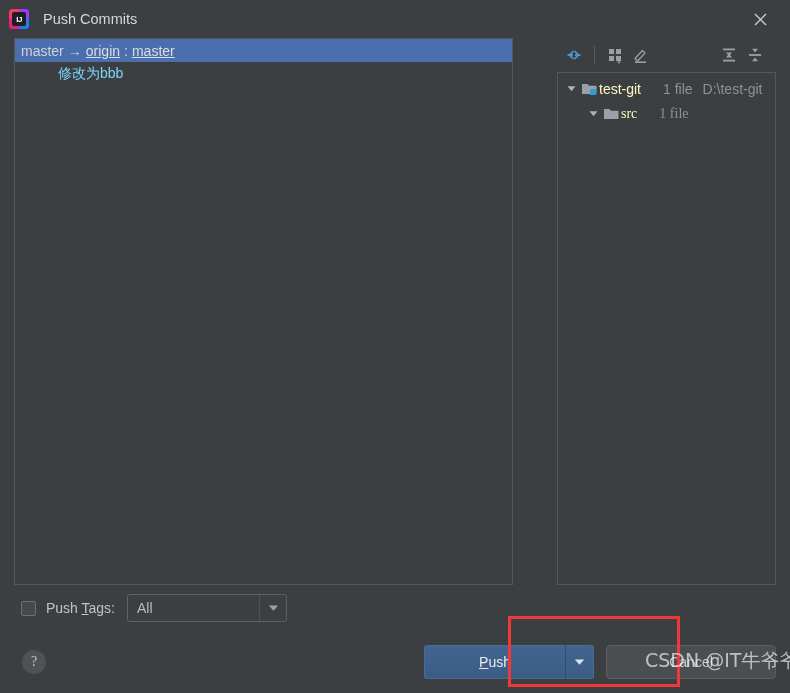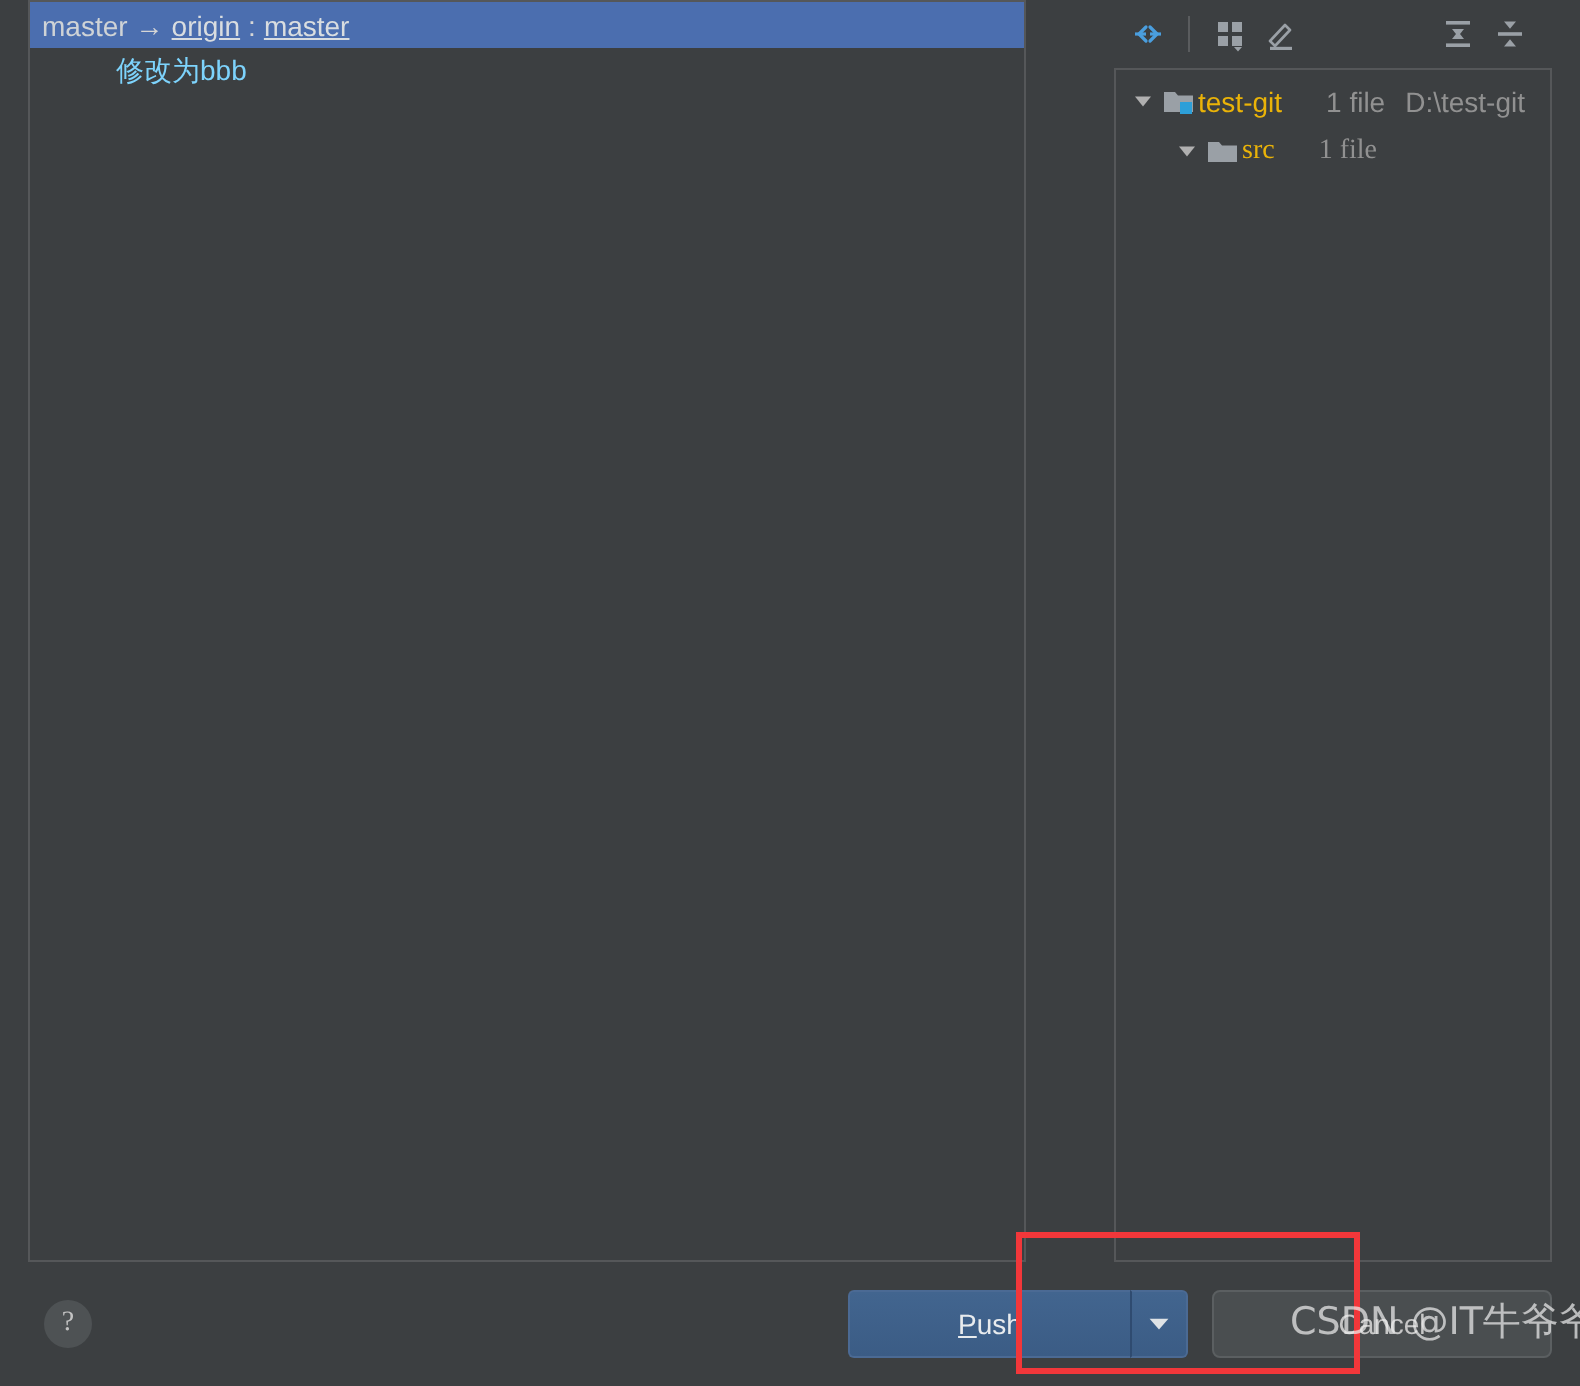--- a/index.html
+++ b/index.html
@@ -174,21 +174,21 @@
   }
   .twisty svg { display:block; }
   .ticon {
     width: 20px;
     flex: 0 0 20px;
     display: flex;
     align-items: center;
     justify-content: center;
     position: relative;
   }
-  .tlabel { color: #eab308; }
+  .tlabel { color: #fef9c3; }
   .tlabel.file { color: #6c9fd1; }
   .tmeta  { color: #919191; margin-left: 22px; }
   .tpath  { color: #919191; margin-left: 10px; }
 
   
   .options {
     flex: 0 0 auto;
     height: 46px;
     display: flex;
     align-items: center;
@@ -322,20 +322,35 @@
     white-space: nowrap;
     z-index: 21;
     font-family: "DejaVu Sans", sans-serif;
   }
 </style>
 </head>
 <body>
 
 <div class="dialog">
 
+  <div class="titlebar">
+    <div class="app-icon">
+      <div class="q1"></div>
+        <div class="q2"></div>
+        <div class="q3"></div>
+        <div class="q4"></div>
+      <div class="inner">IJ</div>
+    </div>
+    <div class="title-text">Push Commits</div>
+    <div class="close-btn">
+      <svg width="15" height="15" viewBox="0 0 15 15">
+        <path d="M2,2 L13,13 M13,2 L2,13" stroke="#c9c9c9" stroke-width="1.4" fill="none"></path>
+      </svg>
+    </div>
+  </div>
 
   <div class="content">
 
     <div class="left-panel">
       <div class="commit-row">
         <span class="plain">master</span>
         <span class="arrow">→</span>
         <span class="link">origin</span>
         <span class="colon">:</span>
         <span class="link">master</span>
@@ -424,20 +439,34 @@
           </span>
           <span class="tlabel">src</span>
           <span class="tmeta">1 file</span>
         </div>
 
 
       </div>
     </div>
   </div>
 
+  <div class="options">
+    <div class="checkbox"></div>
+    <div class="opt-label">
+      <span>Push </span><u>T</u><span>ags:</span>
+    </div>
+    <div class="combo">
+      <span class="val">All</span>
+      <span class="arrow-box">
+        <svg width="11" height="8" viewBox="0 0 11 8">
+            <path d="M0.8,1.4 L10.2,1.4 L5.5,6.8 Z" fill="#9aa0a6"></path>
+          </svg>
+      </span>
+    </div>
+  </div>
 
   <div class="footer">
     <div class="help-btn">?</div>
     <div class="footer-spacer"></div>
     <div class="btn-group">
       <div class="push-btn">
         <span></span>
           <u>P</u>
           <span>ush</span>
       </div>

